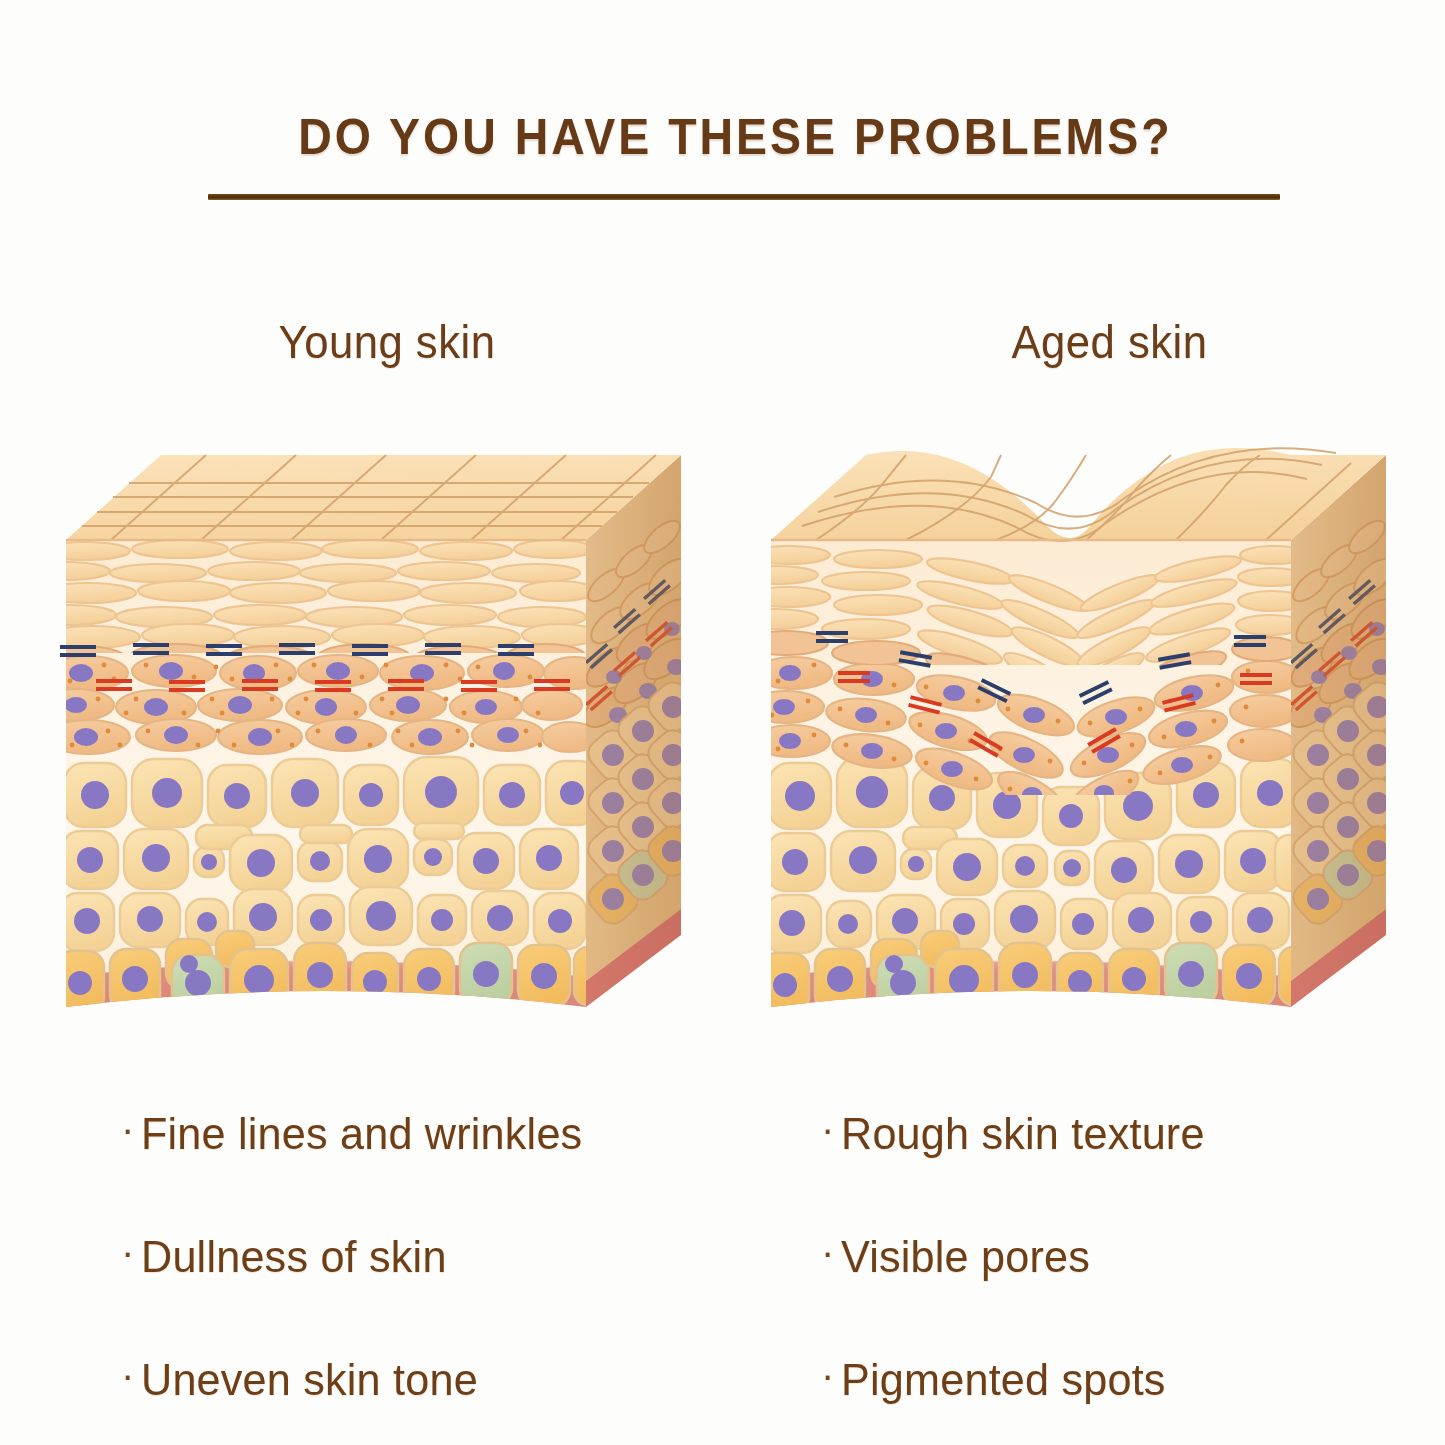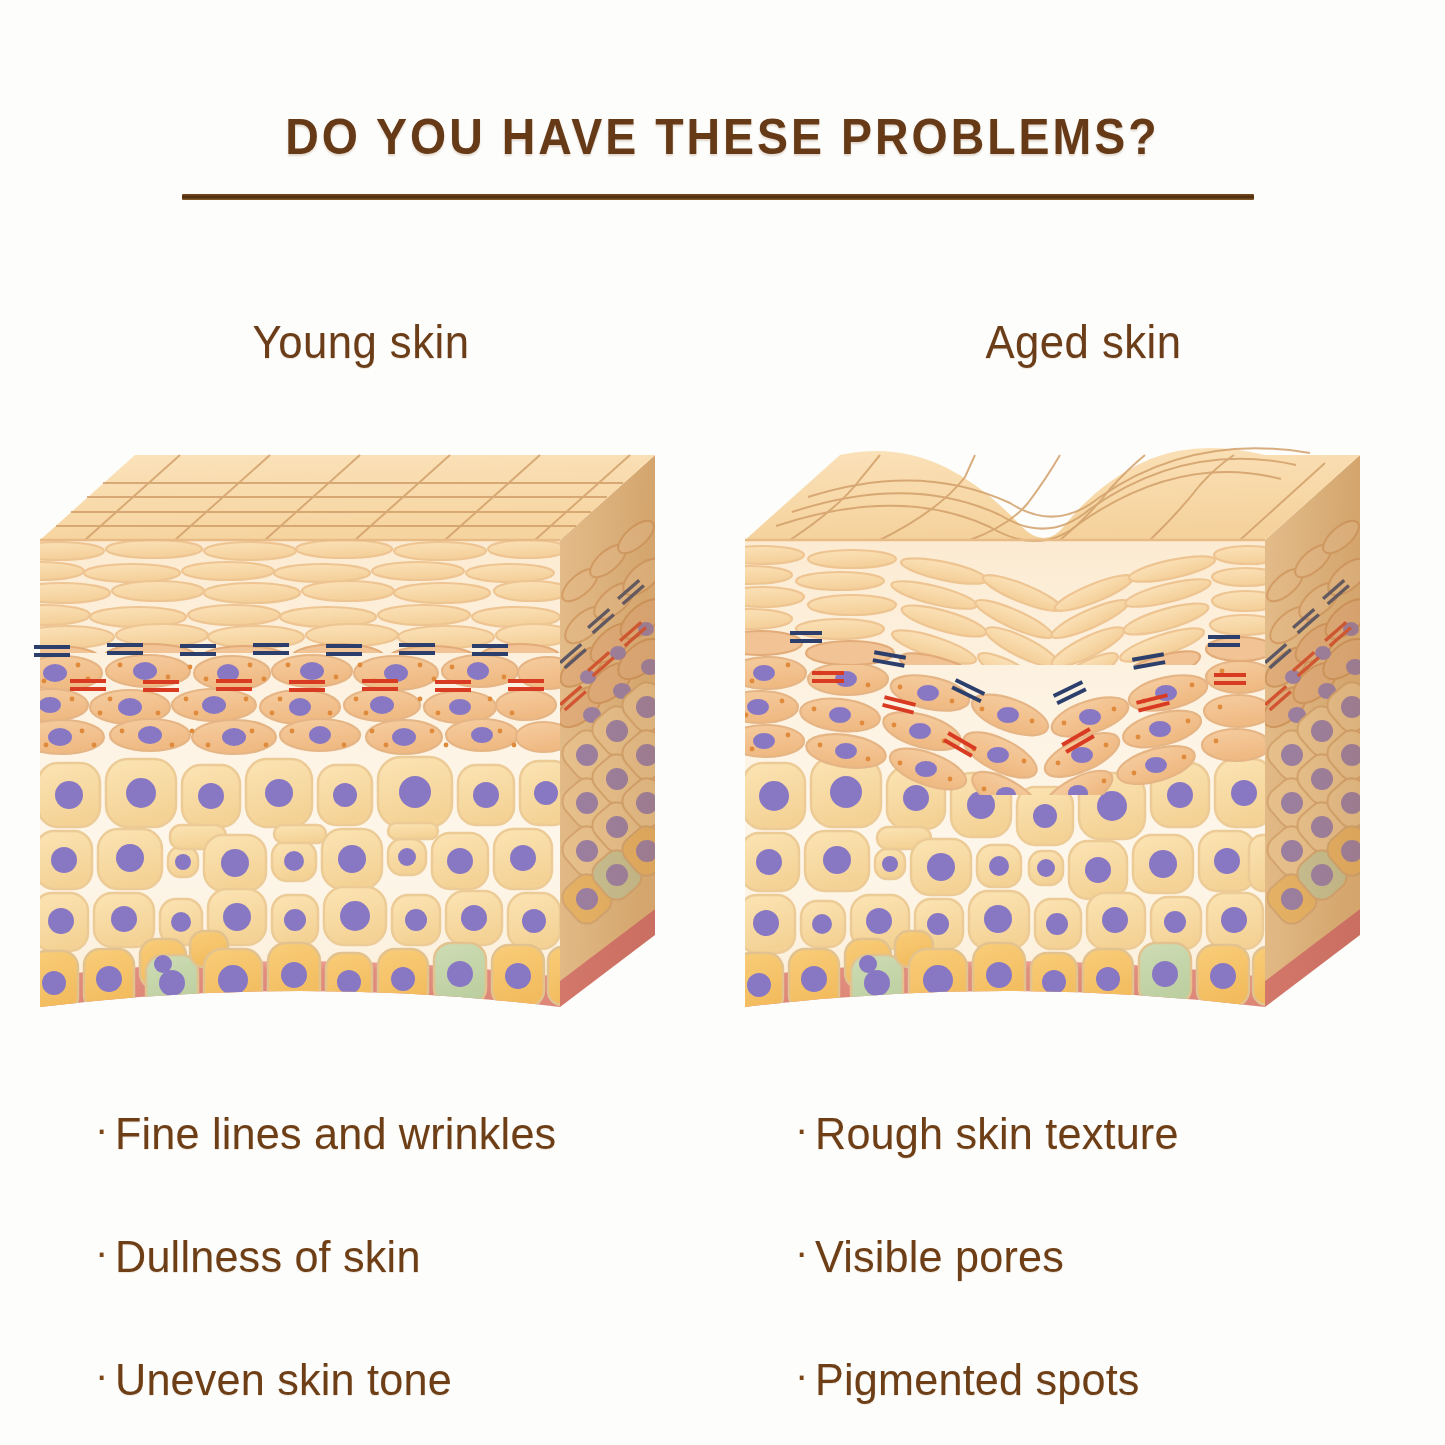--- a/index.html
+++ b/index.html
@@ -3,21 +3,21 @@
 <meta charset="utf-8">
 <style>
   html,body{margin:0;padding:0;}
   body{
     width:1445px;height:1445px;
     background:#fdfdfb;
     font-family:"Liberation Sans", sans-serif;
     overflow:hidden;
     position:relative;
   }
-  .page{position:absolute;inset:0;}
+  .page{position:absolute;inset:0;margin-left:26px;}
 
   
   .title{
     position:absolute;left:0;right:0;top:108px;
     text-align:center;
     font-size:50px;
     font-weight:bold;
     letter-spacing:3.2px;
     color:#663a17;
     transform:scaleX(0.93);

